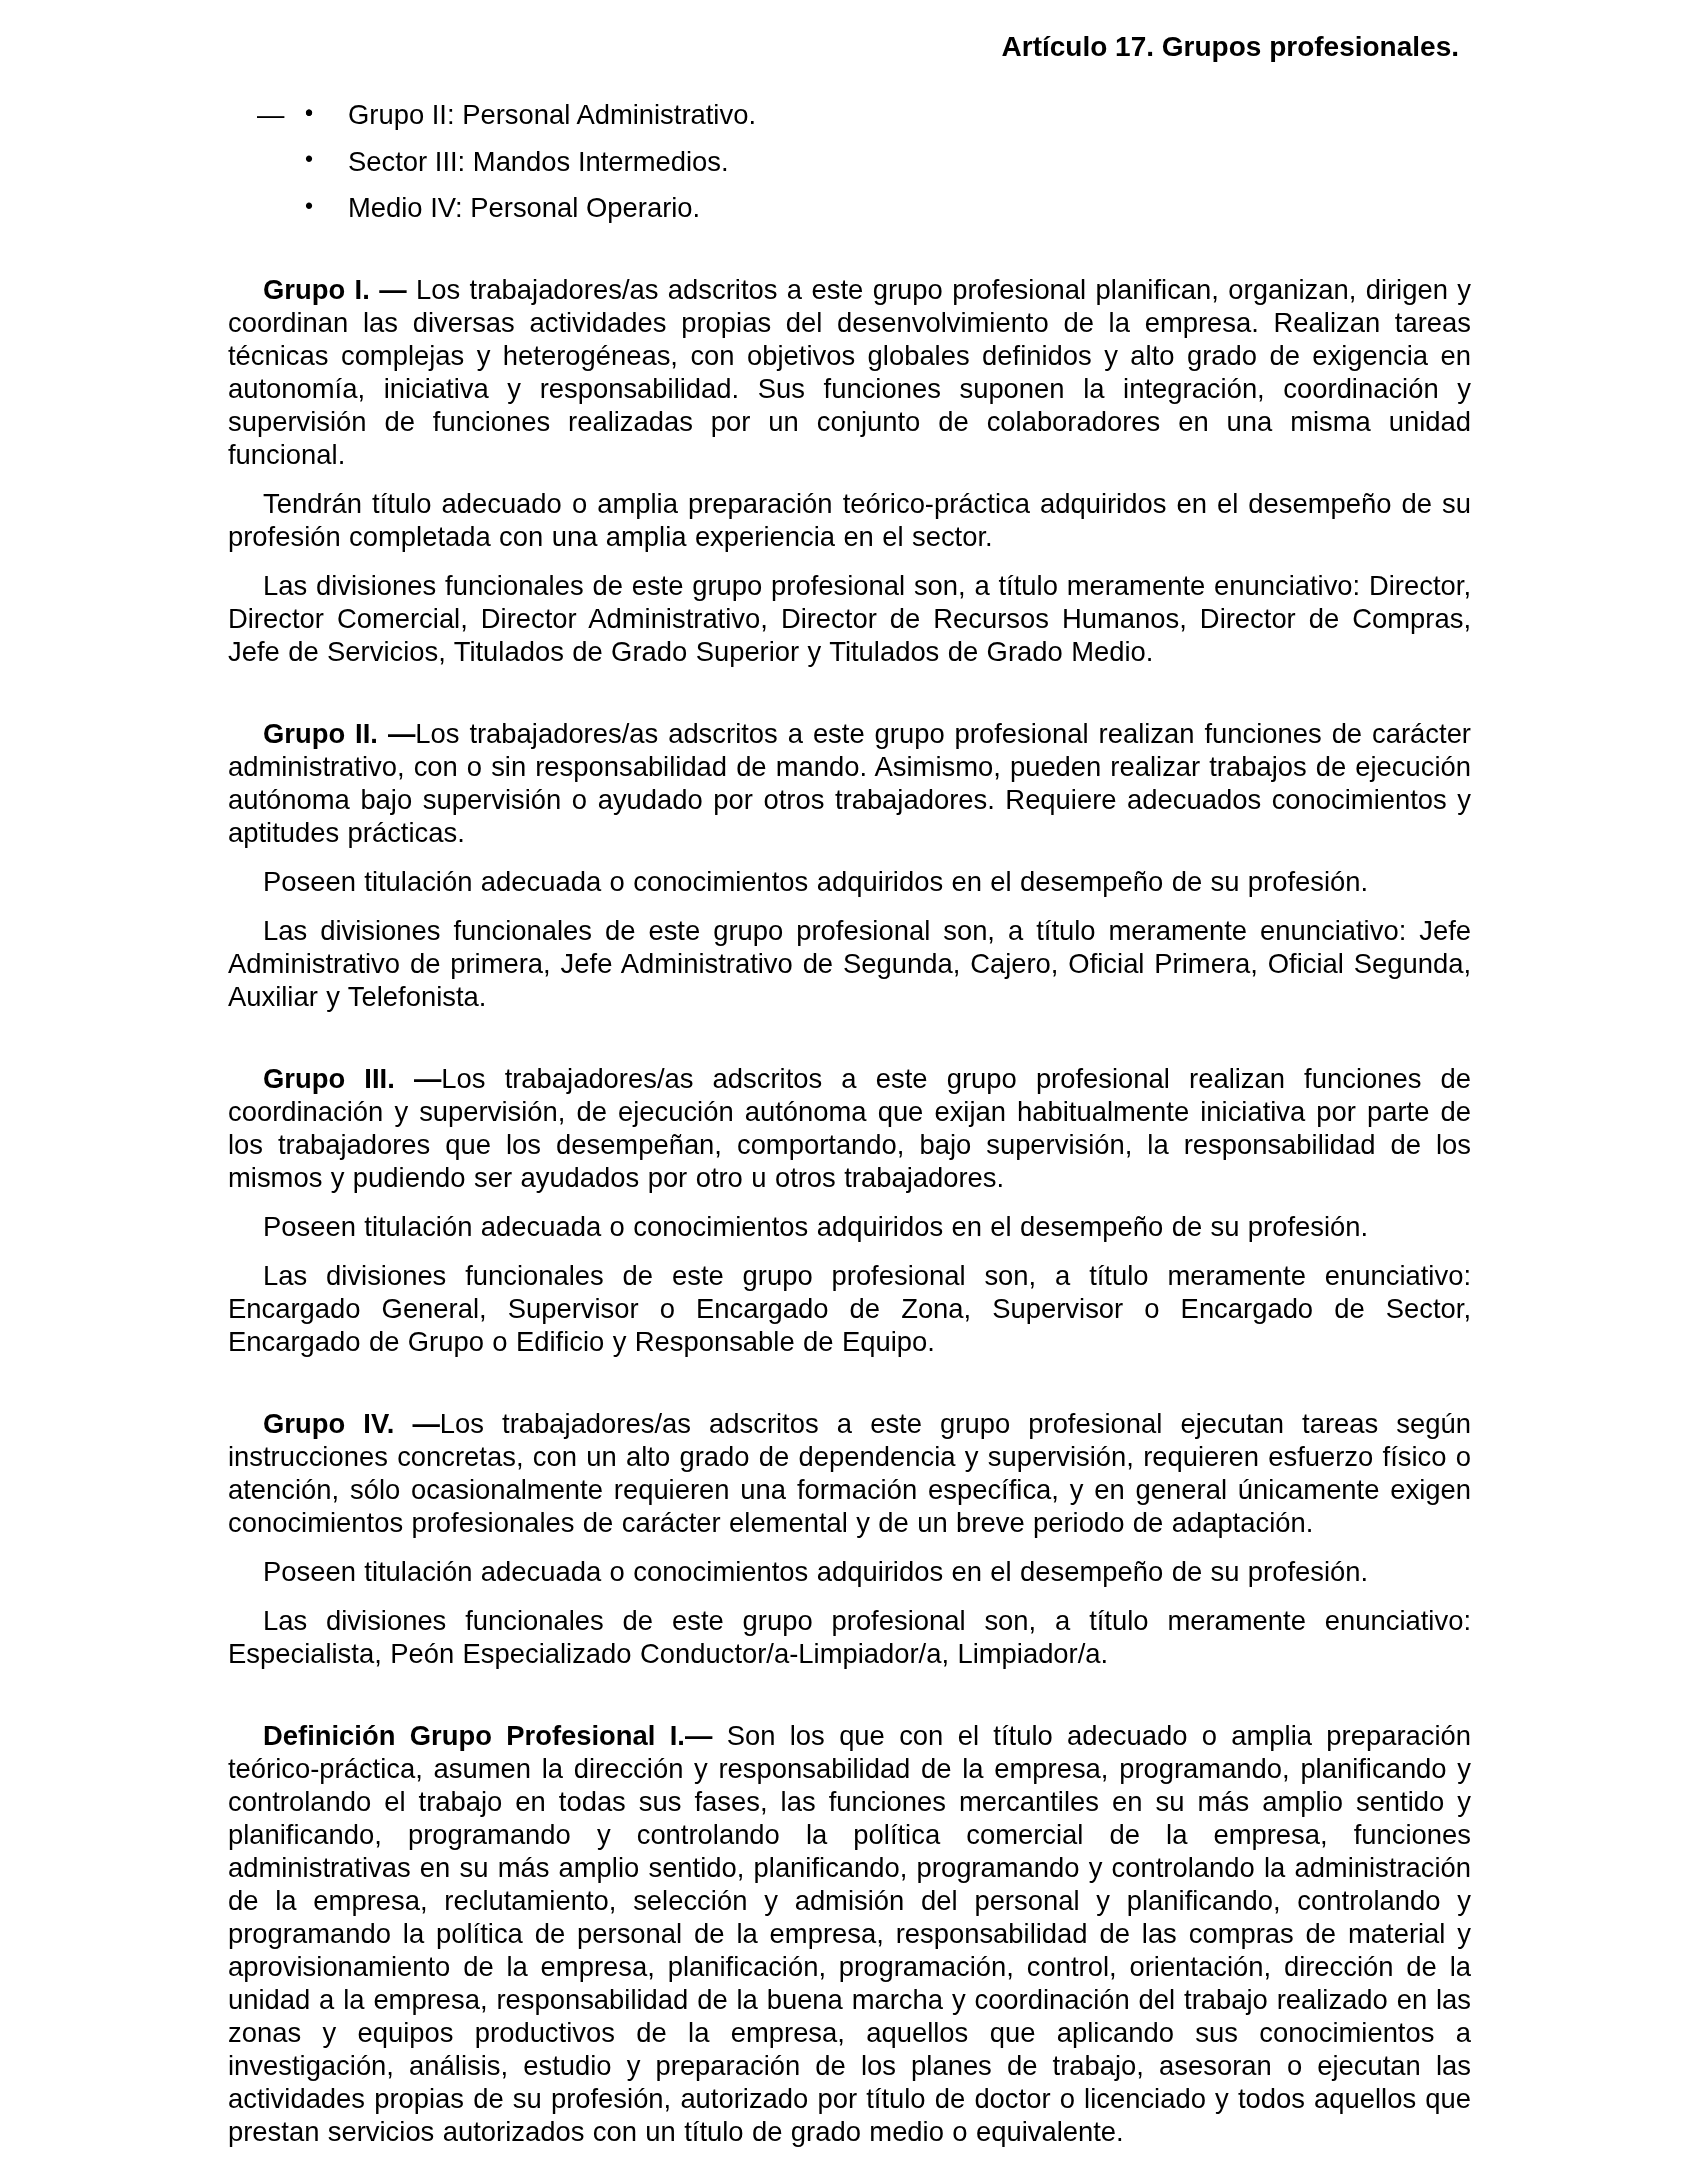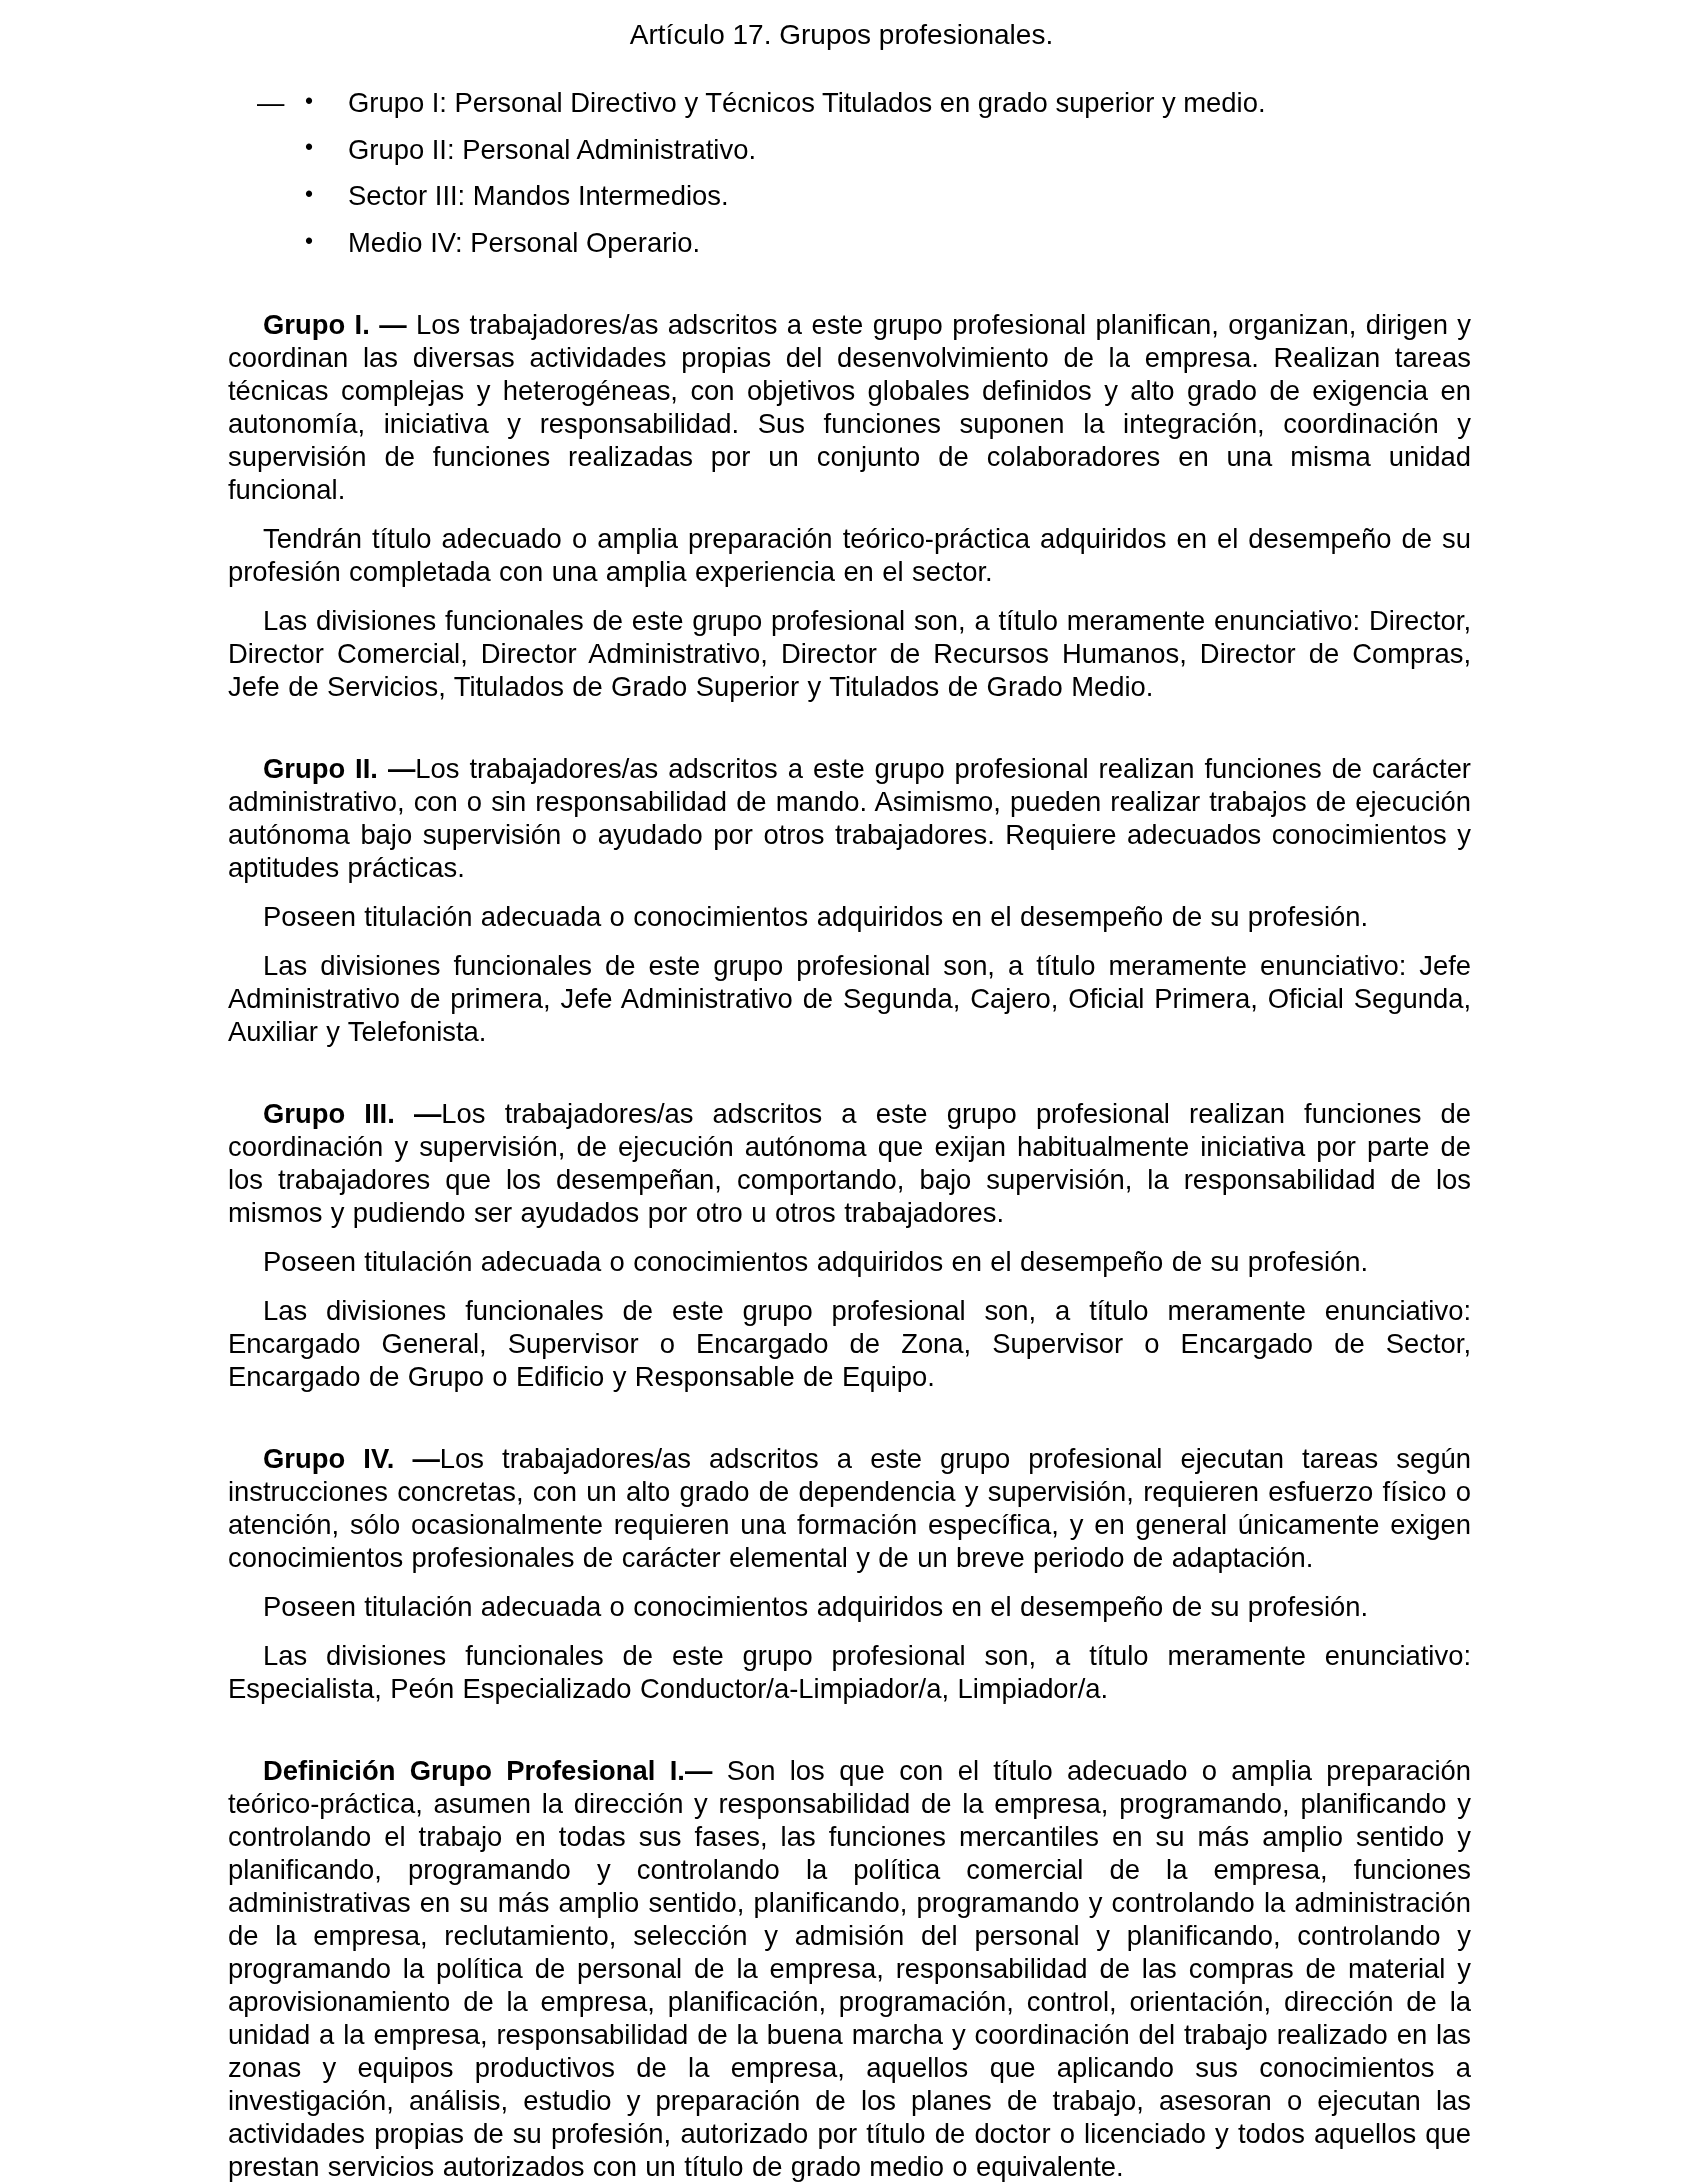--- a/index.html
+++ b/index.html
@@ -16,25 +16,25 @@
     font-family: "Liberation Sans", sans-serif;
     overflow: hidden;
   }
   .content {
     position: absolute;
     left: 212px;
     top: 17px;
     width: 1259px;
   }
   .title {
-    margin: 0;
+    margin: 12px;
     font-size: 28px;
-    font-weight: normal;
+    font-weight: bold;
     line-height: 35px;
-    text-align: center;
+    text-align: right;
   }
   .dash-item {
     position: relative;
     margin-top: 34px;
     padding-left: 91px;
     font-size: 27.4px;
     line-height: 33px;
   }
   .dash-item .dash {
     position: absolute;
@@ -83,21 +83,20 @@
 
     <h1 class="title">Artículo 17. Grupos profesionales.</h1>
 
     <div class="dash-item">
       <span class="dash">—</span>
     </div>
 
     <div class="bullet-list">
       <div class="bullet-item">
         <span class="bullet">•</span>
-        <span>Grupo I: Personal Directivo y Técnicos Titulados en grado superior y medio.</span>
       </div>
       <div class="bullet-item">
         <span class="bullet">•</span>
         <span>Grupo II: Personal Administrativo.</span>
       </div>
       <div class="bullet-item">
         <span class="bullet">•</span>
         <span>Sector III: Mandos Intermedios.</span>
       </div>
       <div class="bullet-item">

